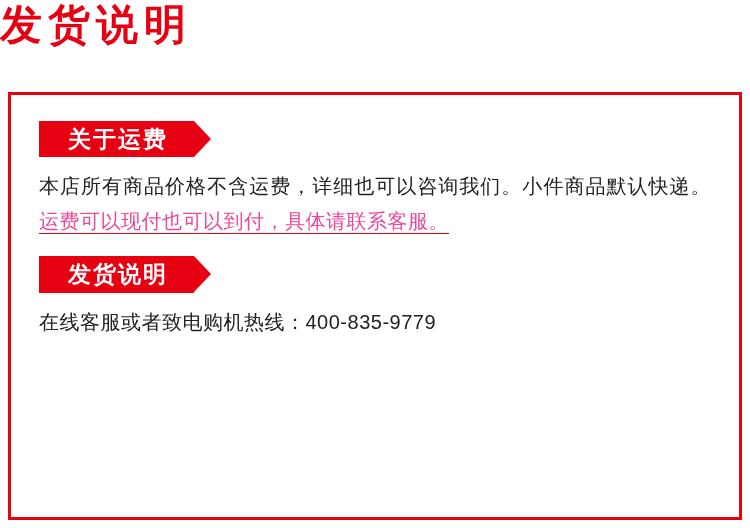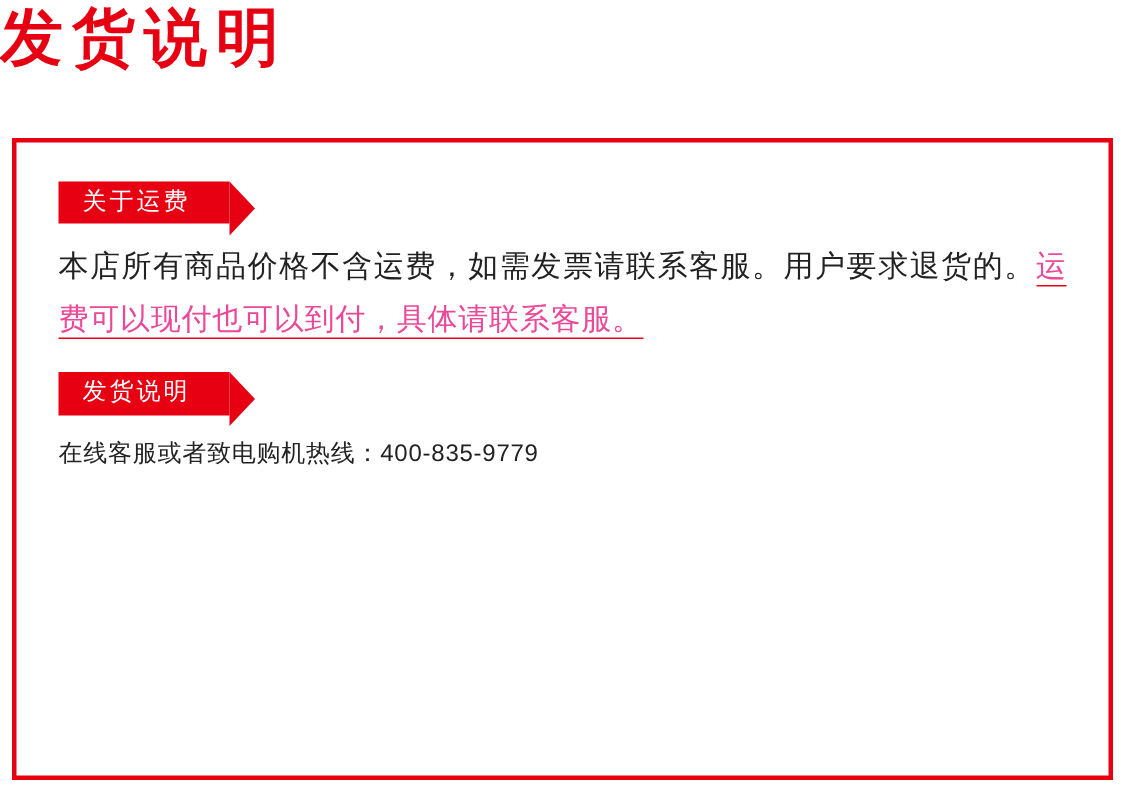--- a/index.html
+++ b/index.html
@@ -42,24 +42,24 @@
     padding: 26px 28px 10px 28px;
   }
   .section {
     margin-bottom: 6px;
   }
   .tag {
     display: inline-block;
     position: relative;
     background: #e60012;
     color: #ffffff;
-    font-size: 16px;
-    font-weight: normal;
+    font-size: 23px;
+    font-weight: bold;
     letter-spacing: 2px;
-    padding: 5px 26px 5px 16px;
+    padding: 5px 26px 5px 29px;
     line-height: 1.15;
     margin-bottom: 12px;
   }
   .tag::after {
     content: "";
     position: absolute;
     right: -17px;
     top: 0;
     width: 0;
     height: 0;
@@ -74,40 +74,40 @@
     letter-spacing: 0.5px;
     text-align: justify;
   }
   .hl-u {
     color: #ec4899;
     border-bottom: 1.5px solid #e60012;
     padding-bottom: 1px;
   }
   .section-shipping { margin-bottom: 18px; }
   .tail {
-    font-size: 16px;
+    font-size: 20px;
     line-height: 1.72;
     color: #222222;
     letter-spacing: 0.5px;
   }
 </style>
 </head>
 <body>
 
 <div class="page">
 
   <div class="title">发货说明</div>
 
   <div class="frame">
     <div class="frame-inner">
 
       <div class="section section-shipping">
         <div class="tag">关于运费</div>
         <div class="para">
-          <span>本店所有商品价格不含运费，如需发票请联系客服。用户要求退货的。</span><span class="hl-u">运费可以现付也可以到付，具体请联系客服。</span>
+          <span>本店所有商品价格不含运费，详细也可以咨询我们。小件商品默认快递。</span><span class="hl-u">运费可以现付也可以到付，具体请联系客服。</span>
         </div>
       </div>
 
       <div class="section">
         <div class="tag">发货说明</div>
         <div class="tail">在线客服或者致电购机热线：400-835-9779</div>
       </div>
 
     </div>
   </div>

